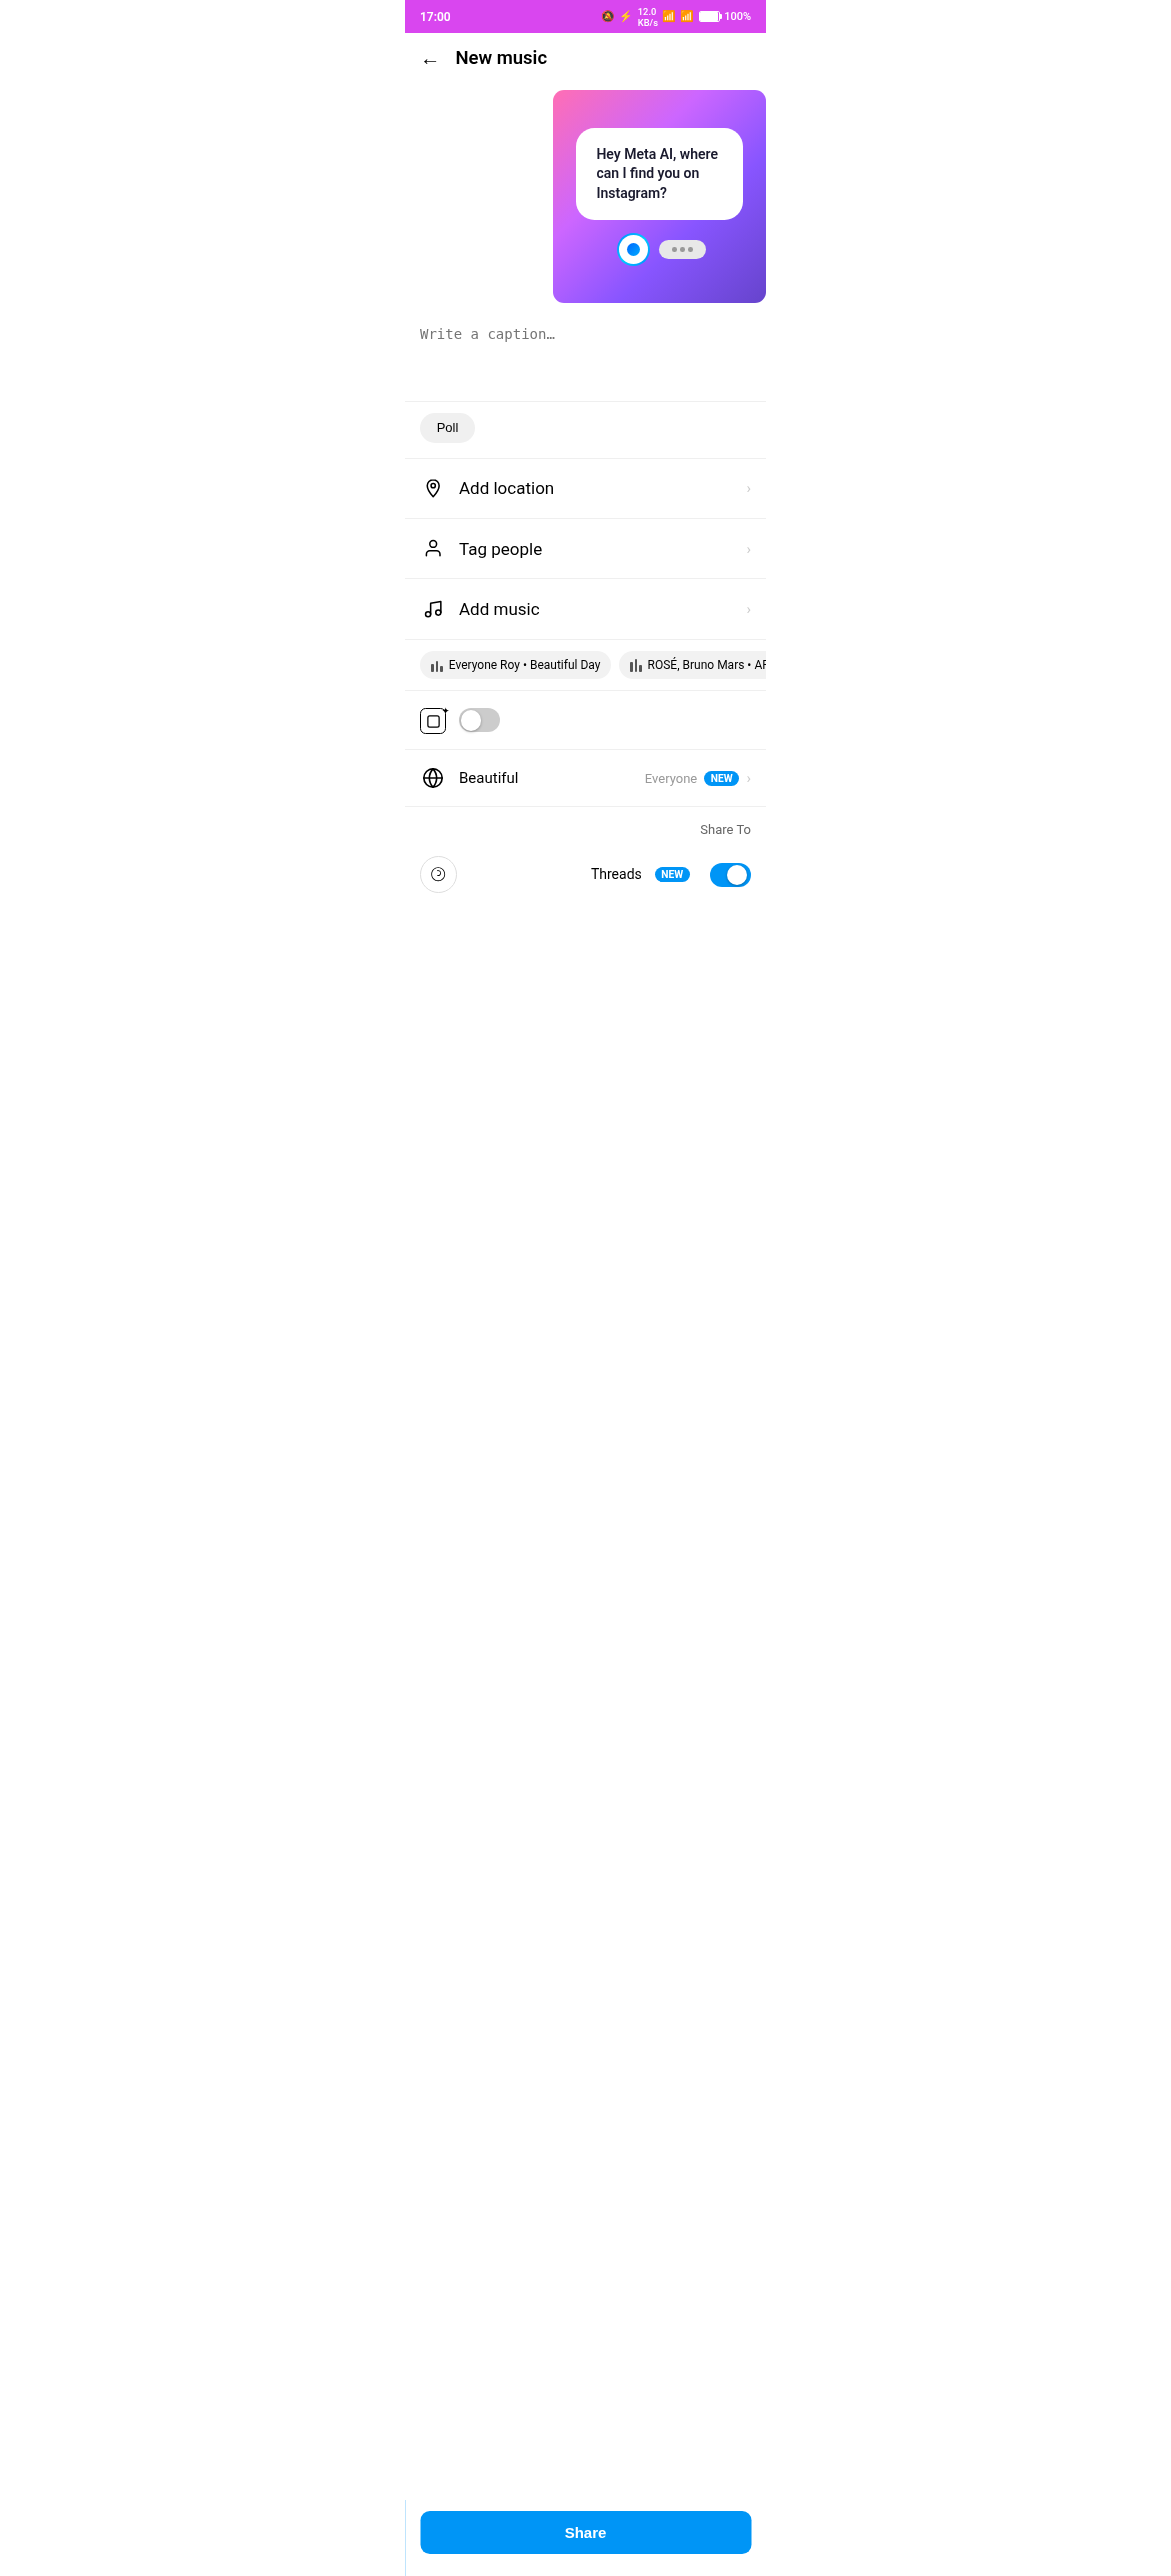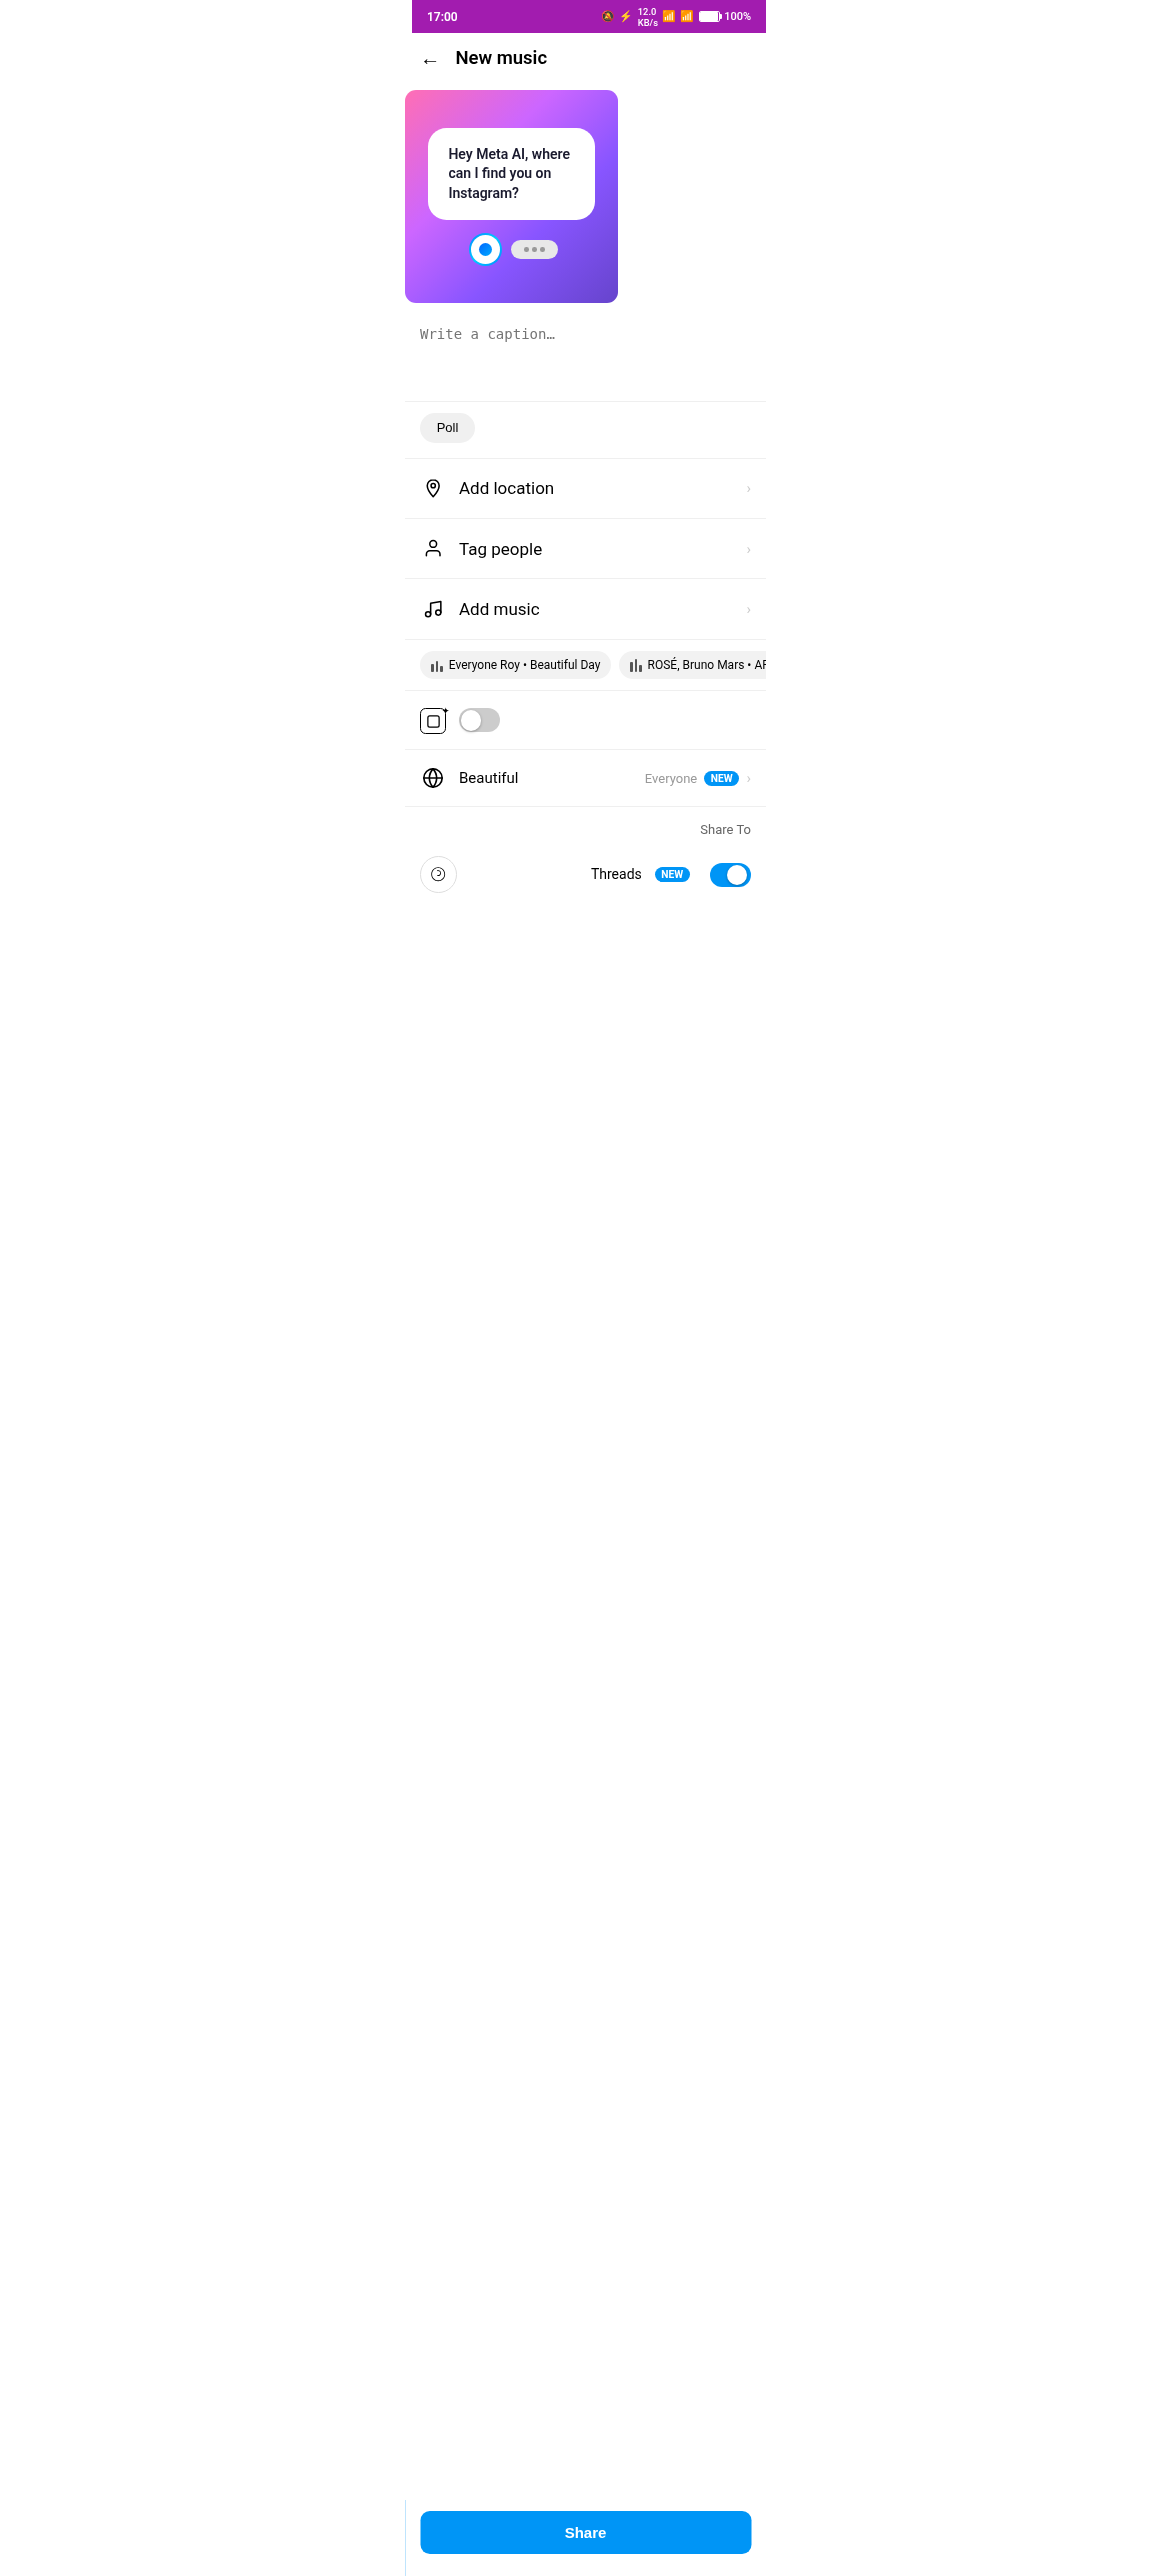--- a/index.html
+++ b/index.html
@@ -9,30 +9,29 @@
       background: #fff;
       width: 361px;
       min-height: 797px;
       margin: 0 auto;
       position: relative;
       overflow-x: hidden;
     }
 
     
     .status-bar {
-      background: #a21caf;
+      background: #d946ef;
       color: #fff;
       display: flex;
       justify-content: space-between;
       align-items: center;
       padding: 7.4px 15px;
       height: 33px;
       font-size: 12px;
       font-weight: 500;
-      margin-left: 7px;
     }
     .status-bar-left { font-weight: 600; }
     .status-bar-right {
       display: flex;
       align-items: center;
       gap: 4.6px;
       font-size: 11px;
     }
     .battery-icon {
       width: 20.4px;
@@ -74,21 +73,21 @@
     }
     .header-title {
       font-size: 18.5px;
       font-weight: 600;
       color: #000;
     }
 
     
     .post-image-container {
       display: flex;
-      justify-content: flex-start;
+      justify-content: flex-end;
       padding: 7.4px 0 15px;
     }
     .post-image {
       width: 213px;
       height: 213px;
       border-radius: 11px;
       background: linear-gradient(135deg, #ff6eb4 0%, #cc66ff 35%, #8855ff 65%, #6644cc 100%);
       position: relative;
       overflow: hidden;
       display: flex;

